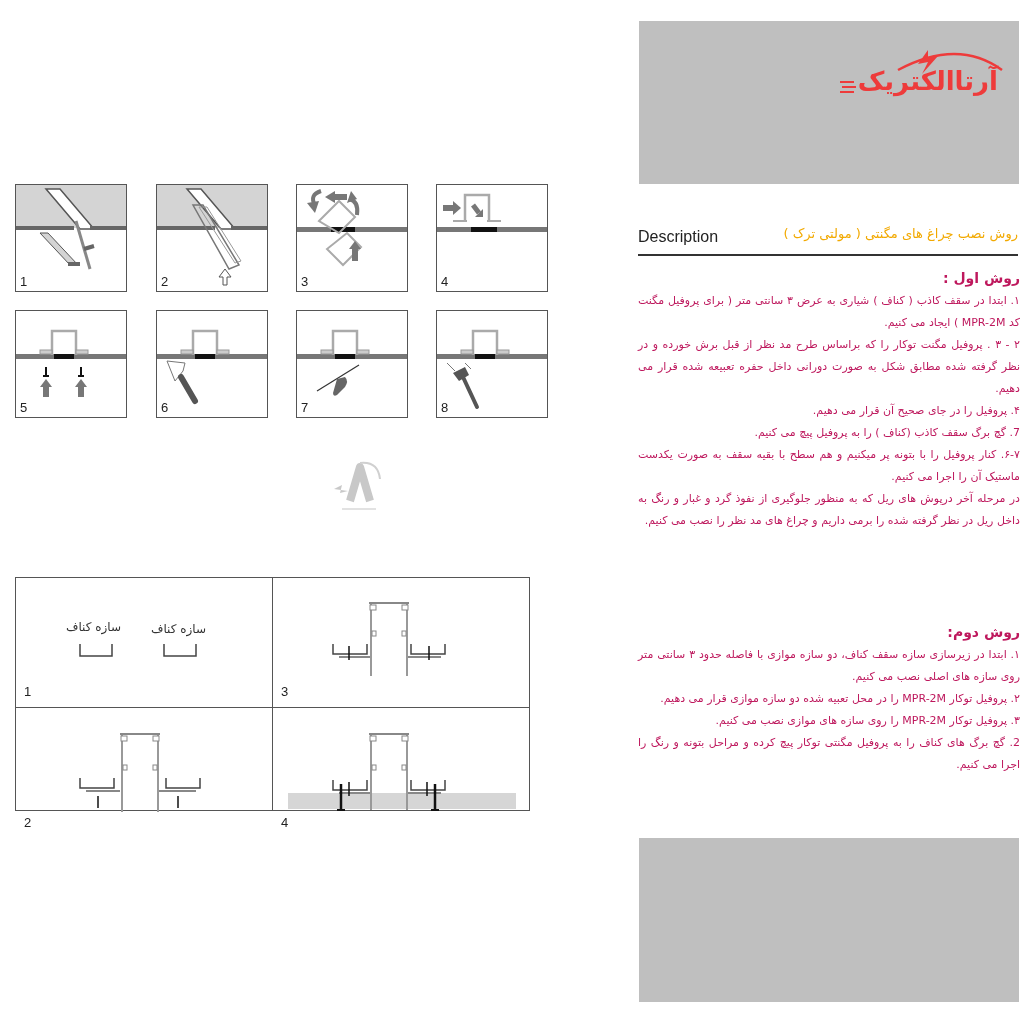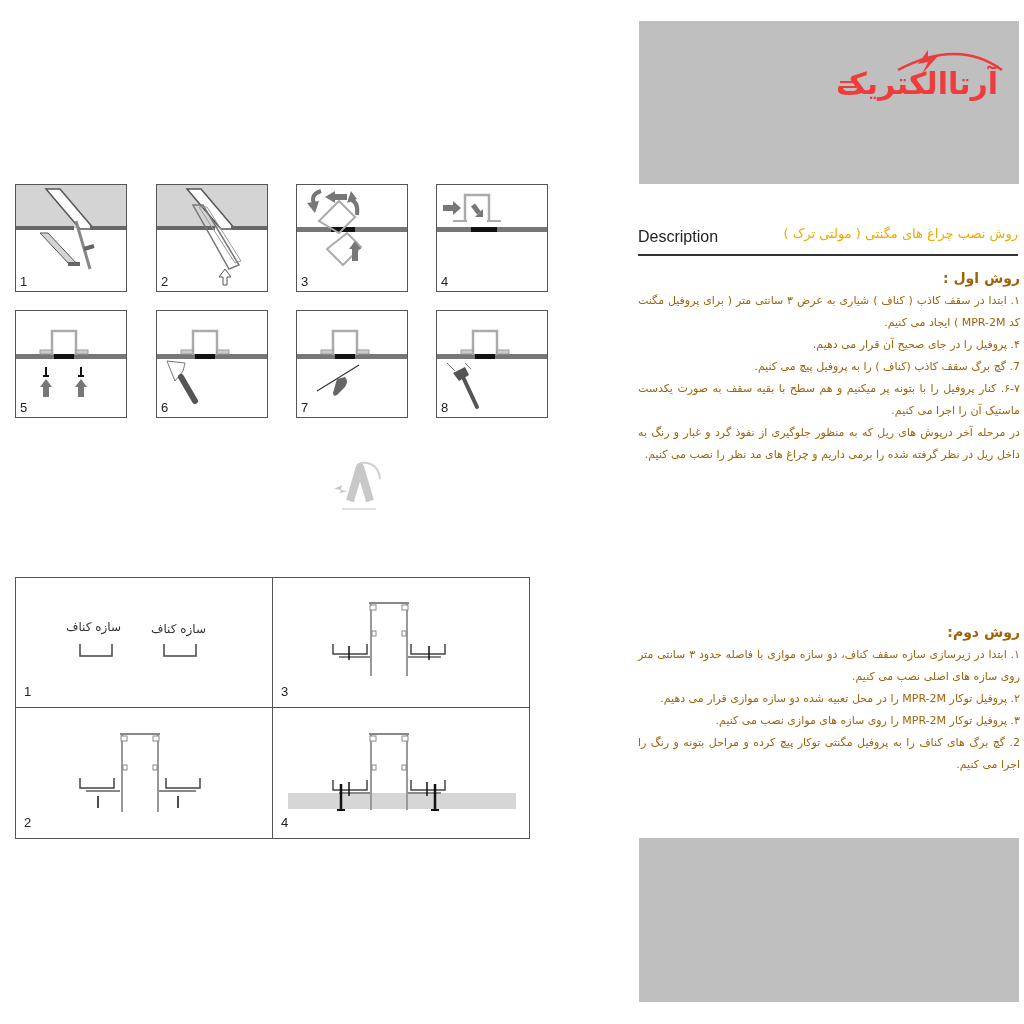--- a/index.html
+++ b/index.html
@@ -7,37 +7,37 @@
 
   
   .step { position:absolute; width:112px; height:108px; border:1px solid #555; box-sizing:border-box; background:#fff; overflow:hidden; }
   .step svg { position:absolute; left:0; top:0; }
   .step .num { position:absolute; left:4px; bottom:2px; font-family:"Liberation Sans", sans-serif; font-size:13px; color:#222; }
 
   
   .watermark { position:absolute; left:326px; top:455px; width:64px; height:60px; }
 
   
-  .grid { position:absolute; left:15px; top:577px; width:515px; height:262px; border:1px solid #555; box-sizing:border-box; }
+  .grid { position:absolute; left:15px; top:577px; width:515px; height:234px; border:1px solid #555; box-sizing:border-box; }
   .cell { position:absolute; box-sizing:border-box; }
   .cell .num { position:absolute; left:8px; bottom:8px; font-family:"Liberation Sans", sans-serif; font-size:13px; color:#222; }
   .vline { position:absolute; left:256px; top:0; width:1px; height:100%; background:#555; }
   .hline { position:absolute; top:129px; left:0; width:100%; height:1px; background:#555; }
   .label-fa { position:absolute; font-size:12px; color:#333; direction:rtl; font-family:"DejaVu Sans", sans-serif; }
 
   
   .grey-block { position:absolute; left:639px; width:380px; background:#bfbfbf; }
   .logo { position:absolute; left:838px; top:44px; width:170px; height:56px; }
-  .logo-text { position:absolute; right:10px; top:22px; font-family:"DejaVu Sans", sans-serif; font-weight:bold; font-size:30px; color:#ee3b3b; direction:rtl; letter-spacing:-1px; }
+  .logo-text { position:absolute; right:10px; top:22px; font-family:"DejaVu Sans", sans-serif; font-weight:bold; font-size:26px; color:#ee3b3b; direction:rtl; letter-spacing:-1px; }
 
   .desc-header { position:absolute; left:638px; top:226px; width:380px; height:28px; border-bottom:2px solid #333; }
   .desc-en { position:absolute; left:0; top:2px; font-family:"Liberation Sans", sans-serif; font-size:16px; color:#222; }
   .desc-fa { position:absolute; right:0; top:0; font-size:13px; color:#f2a900; direction:rtl; font-family:"DejaVu Sans", sans-serif;text-align:right; }
 
-  .text-block { position:absolute; left:638px; width:382px; direction:rtl; text-align:right; font-family:"DejaVu Sans", sans-serif; color:#a16207; }
+  .text-block { position:absolute; left:638px; width:382px; direction:rtl; text-align:right; font-family:"DejaVu Sans", sans-serif; color:#be185d; }
   .text-block h3 { margin:0; font-size:14px; font-weight:bold; line-height:24px; }
   .text-block p { margin:0; font-size:11px; line-height:22px; text-align:justify; text-align-last:right; }
 </style>
 </head>
 <body>
 
 <div>
 
   <div class="step" style="left:15px;top:184px;">
     <svg width="112" height="108">
@@ -258,20 +258,21 @@
 </div>
 
 <div class="desc-header">
   <span class="desc-en">Description</span>
   <span class="desc-fa">روش نصب چراغ های مگنتی ( مولتی ترک )</span>
 </div>
 
 <div class="text-block" style="top:266px;">
   <h3>روش اول :</h3>
   <p>۱. ابتدا در سقف کاذب ( کناف ) شیاری به عرض ۳ سانتی متر ( برای پروفیل مگنت کد MPR-2M ) ایجاد می کنیم.</p>
+  <p>۲ - ۳ .  پروفیل مگنت توکار را که براساس طرح مد نظر از قبل برش خورده و در نظر گرفته شده مطابق شکل به صورت دورانی داخل حفره تعبیعه شده قرار می دهیم.</p>
   <p>۴. پروفیل را در جای صحیح آن قرار می دهیم.</p>
   <p>7. گچ برگ سقف کاذب (کناف ) را به پروفیل پیچ می کنیم.</p>
   <p>۶-۷. کنار پروفیل را با بتونه پر میکنیم و هم سطح با بقیه سقف به صورت یکدست ماستیک آن را اجرا می کنیم.</p>
   <p>در مرحله آخر درپوش های ریل که به منظور جلوگیری از نفوذ گرد و غبار و رنگ به داخل ریل در نظر گرفته شده را برمی داریم و چراغ های مد نظر را نصب می کنیم.</p>
 </div>
 
 <div class="text-block" style="top:620px;">
   <h3>روش دوم:</h3>
   <p>۱. ابتدا در زیرسازی سازه سقف کناف، دو سازه موازی با فاصله حدود ۳ سانتی متر روی سازه های اصلی نصب می کنیم.</p>
   <p>۲. پروفیل توکار MPR-2M  را در محل تعبیه شده دو سازه موازی قرار می دهیم.</p>

